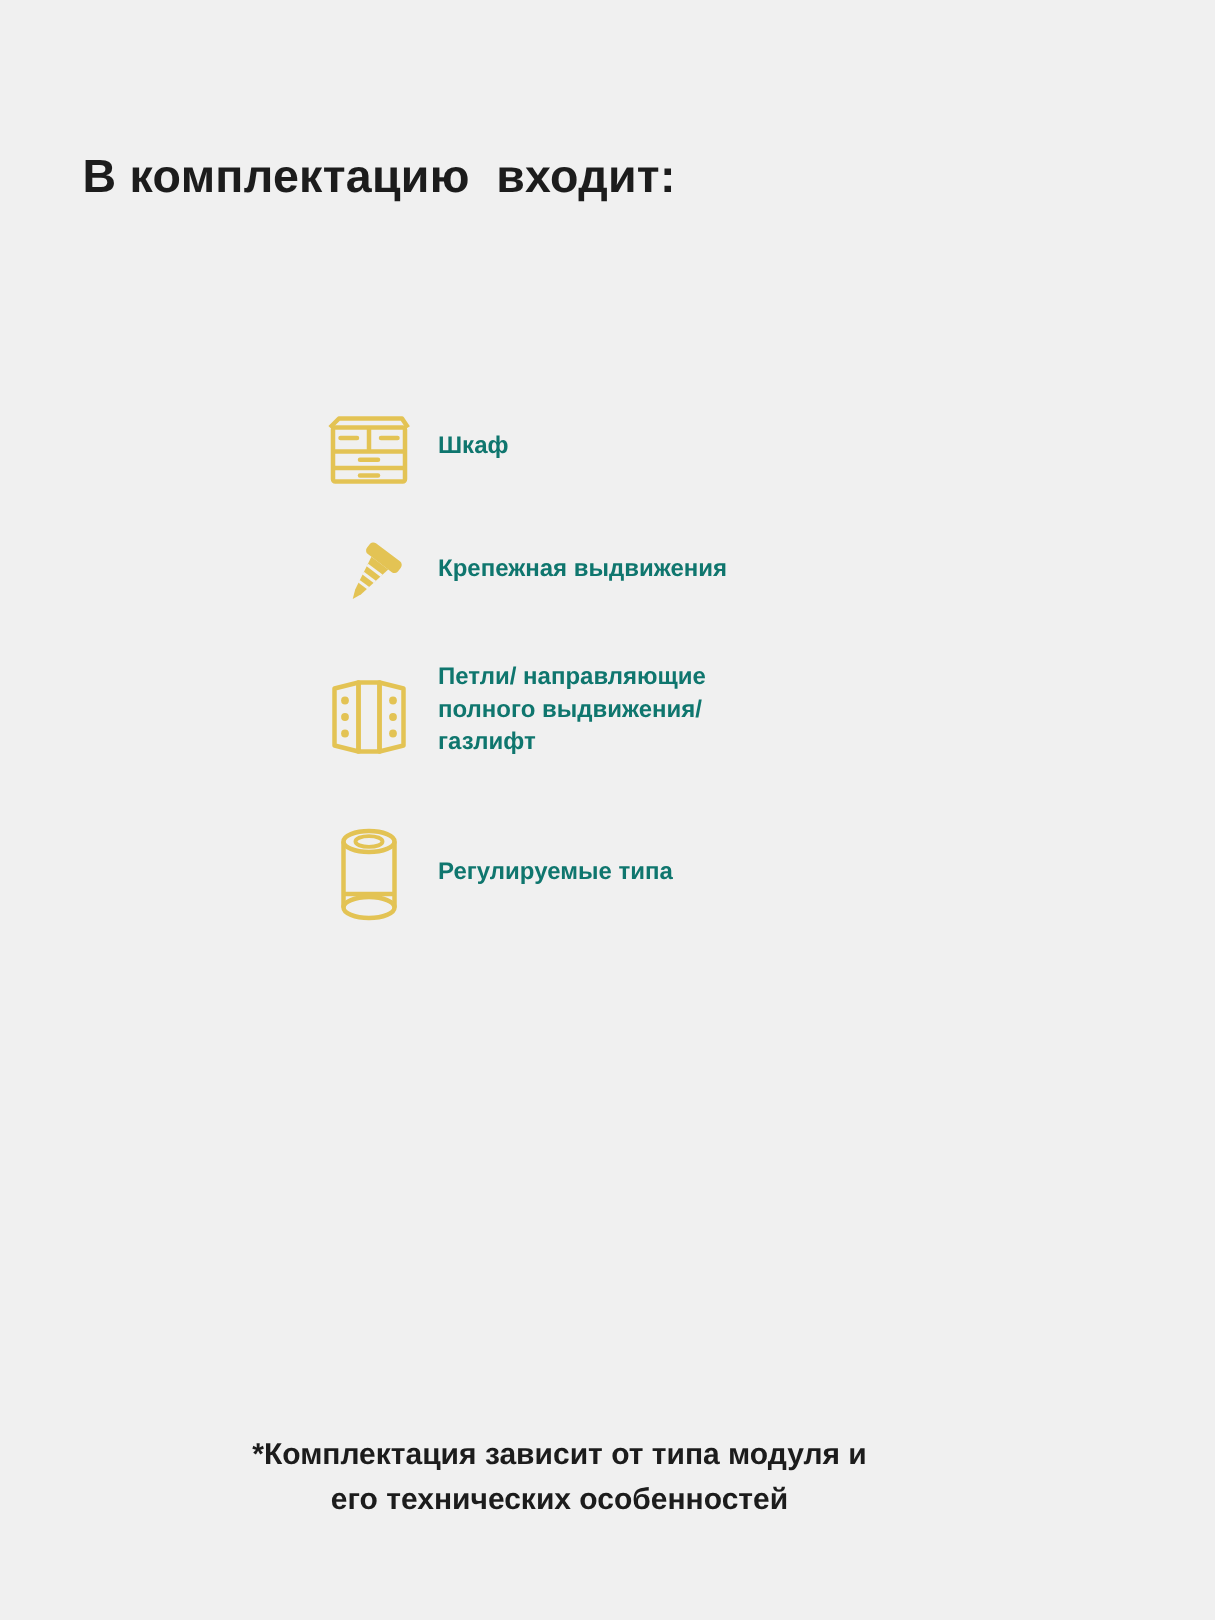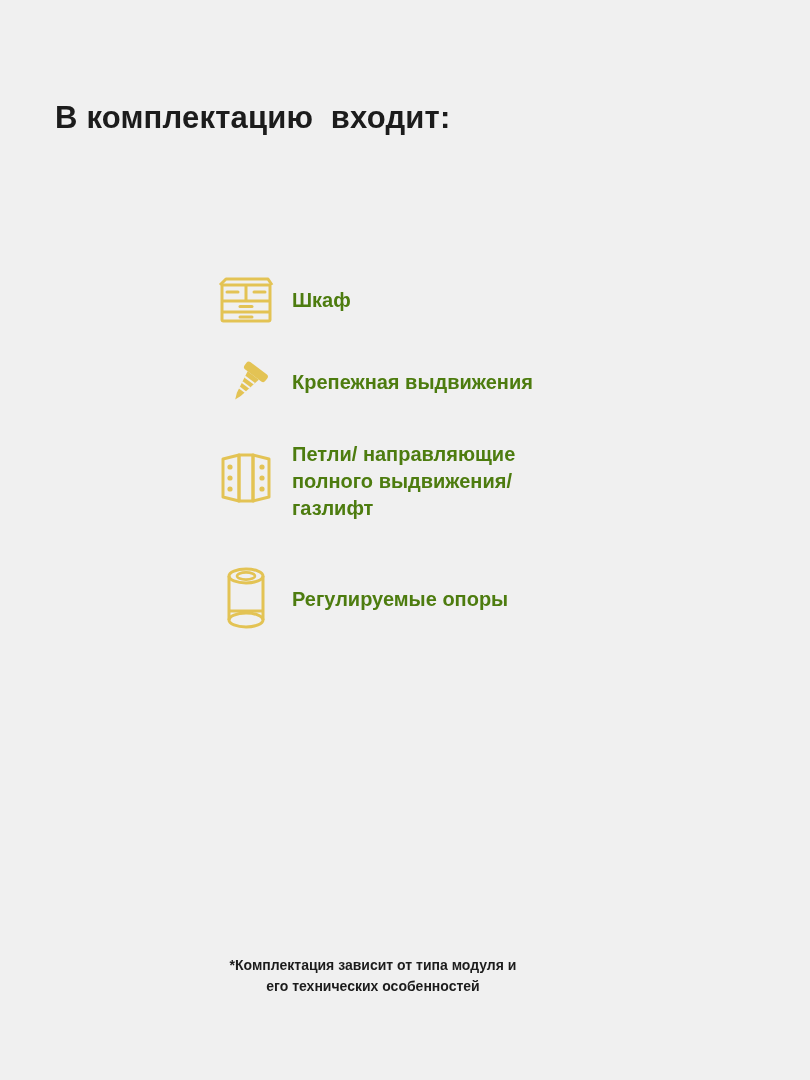--- a/index.html
+++ b/index.html
@@ -50,24 +50,24 @@
   .icon-cell {
     width: 92px;
     min-width: 92px;
     display: flex;
     justify-content: center;
     align-items: flex-start;
     padding-top: 2px;
   }
 
   .item-label {
-    font-size: 20px;
+    font-size: 16px;
     font-weight: bold;
     line-height: 1.35;
-    color: #4d7c0f;
+    color: #0f766e;
     padding-top: 4px;
     white-space: pre-line;
   }
 
   
   .item-cabinet { margin-bottom: 30px; }
   .item-cabinet .icon-cell { padding-top: 0px; }
   .item-cabinet .item-label { padding-top: 12px; }
 
   .item-fasteners { margin-bottom: 30px; }
@@ -83,21 +83,21 @@
 
   .item-handle .icon-cell { padding-top: 30px; }
   .item-handle .item-label { padding-top: 0px; }
 
   .footnote {
     position: absolute;
     left: 0;
     right: 0;
     top: 955px;
     text-align: center;
-    font-size: 14px;
+    font-size: 20px;
     font-weight: bold;
     line-height: 1.5;
     color: #1c1c1c;
     white-space: pre-line;
     padding: 0 120px;
     box-sizing: border-box;
   }
 </style>
 </head>
 <body>
@@ -163,21 +163,21 @@
       <div class="icon-cell">
         <svg width="54" height="72" viewBox="0 0 54 72" fill="none" xmlns="http://www.w3.org/2000/svg">
           <ellipse cx="27" cy="12" rx="17" ry="7" stroke="#e3c354" stroke-width="3"></ellipse>
           <path d="M10 12 V56" stroke="#e3c354" stroke-width="3"></path>
           <path d="M44 12 V56" stroke="#e3c354" stroke-width="3"></path>
           <ellipse cx="27" cy="56" rx="17" ry="7" stroke="#e3c354" stroke-width="3"></ellipse>
           <ellipse cx="27" cy="12" rx="9" ry="3.6" stroke="#e3c354" stroke-width="2.6"></ellipse>
           <line x1="10" y1="47" x2="44" y2="47" stroke="#e3c354" stroke-width="3"></line>
         </svg>
       </div>
-      <div class="item-label">Регулируемые опоры</div>
+      <div class="item-label">Регулируемые типа</div>
     </div>
 
 
   </div>
 
   <div class="footnote">*Комплектация зависит от типа модуля и
 его технических особенностей</div>
 
 </div>
 

